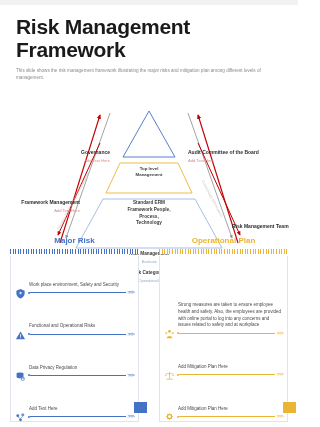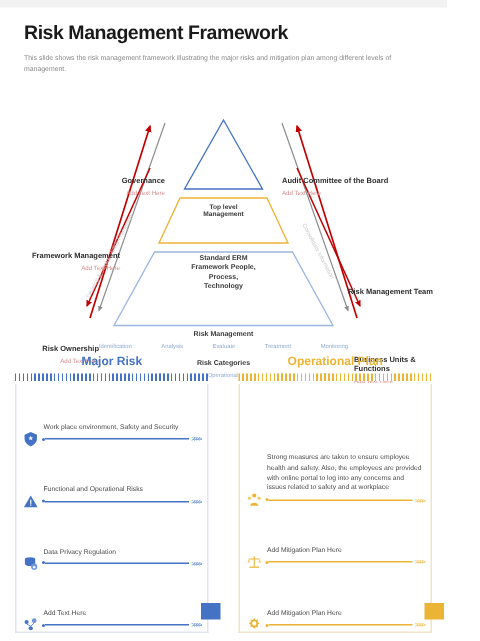--- a/index.html
+++ b/index.html
@@ -9,21 +9,21 @@
     font-family: "Liberation Sans", sans-serif;
     overflow: hidden;
   }
   .page { position: relative; width: 298px; height: 427px; background:#fff; }
 
   .topbar { height: 5px; width: 100%; background: #f2f2f2; }
 
   
   .header { padding: 10px 16px 0 16px; }
   .title {
-    font-size: 13px; font-weight: bold; color: #1a1a1a;
+    font-size: 21px; font-weight: bold; color: #1a1a1a;
     letter-spacing: -0.3px; line-height: 1.1;
   }
   .subtitle {
     margin-top: 6px; font-size: 4.6px; color: #8a8a8a;
     line-height: 1.55; max-width: 258px;
   }
 
   
   .pyramid-wrap { position: relative; width: 298px; height: 162px; margin-top: 2px; }
 

